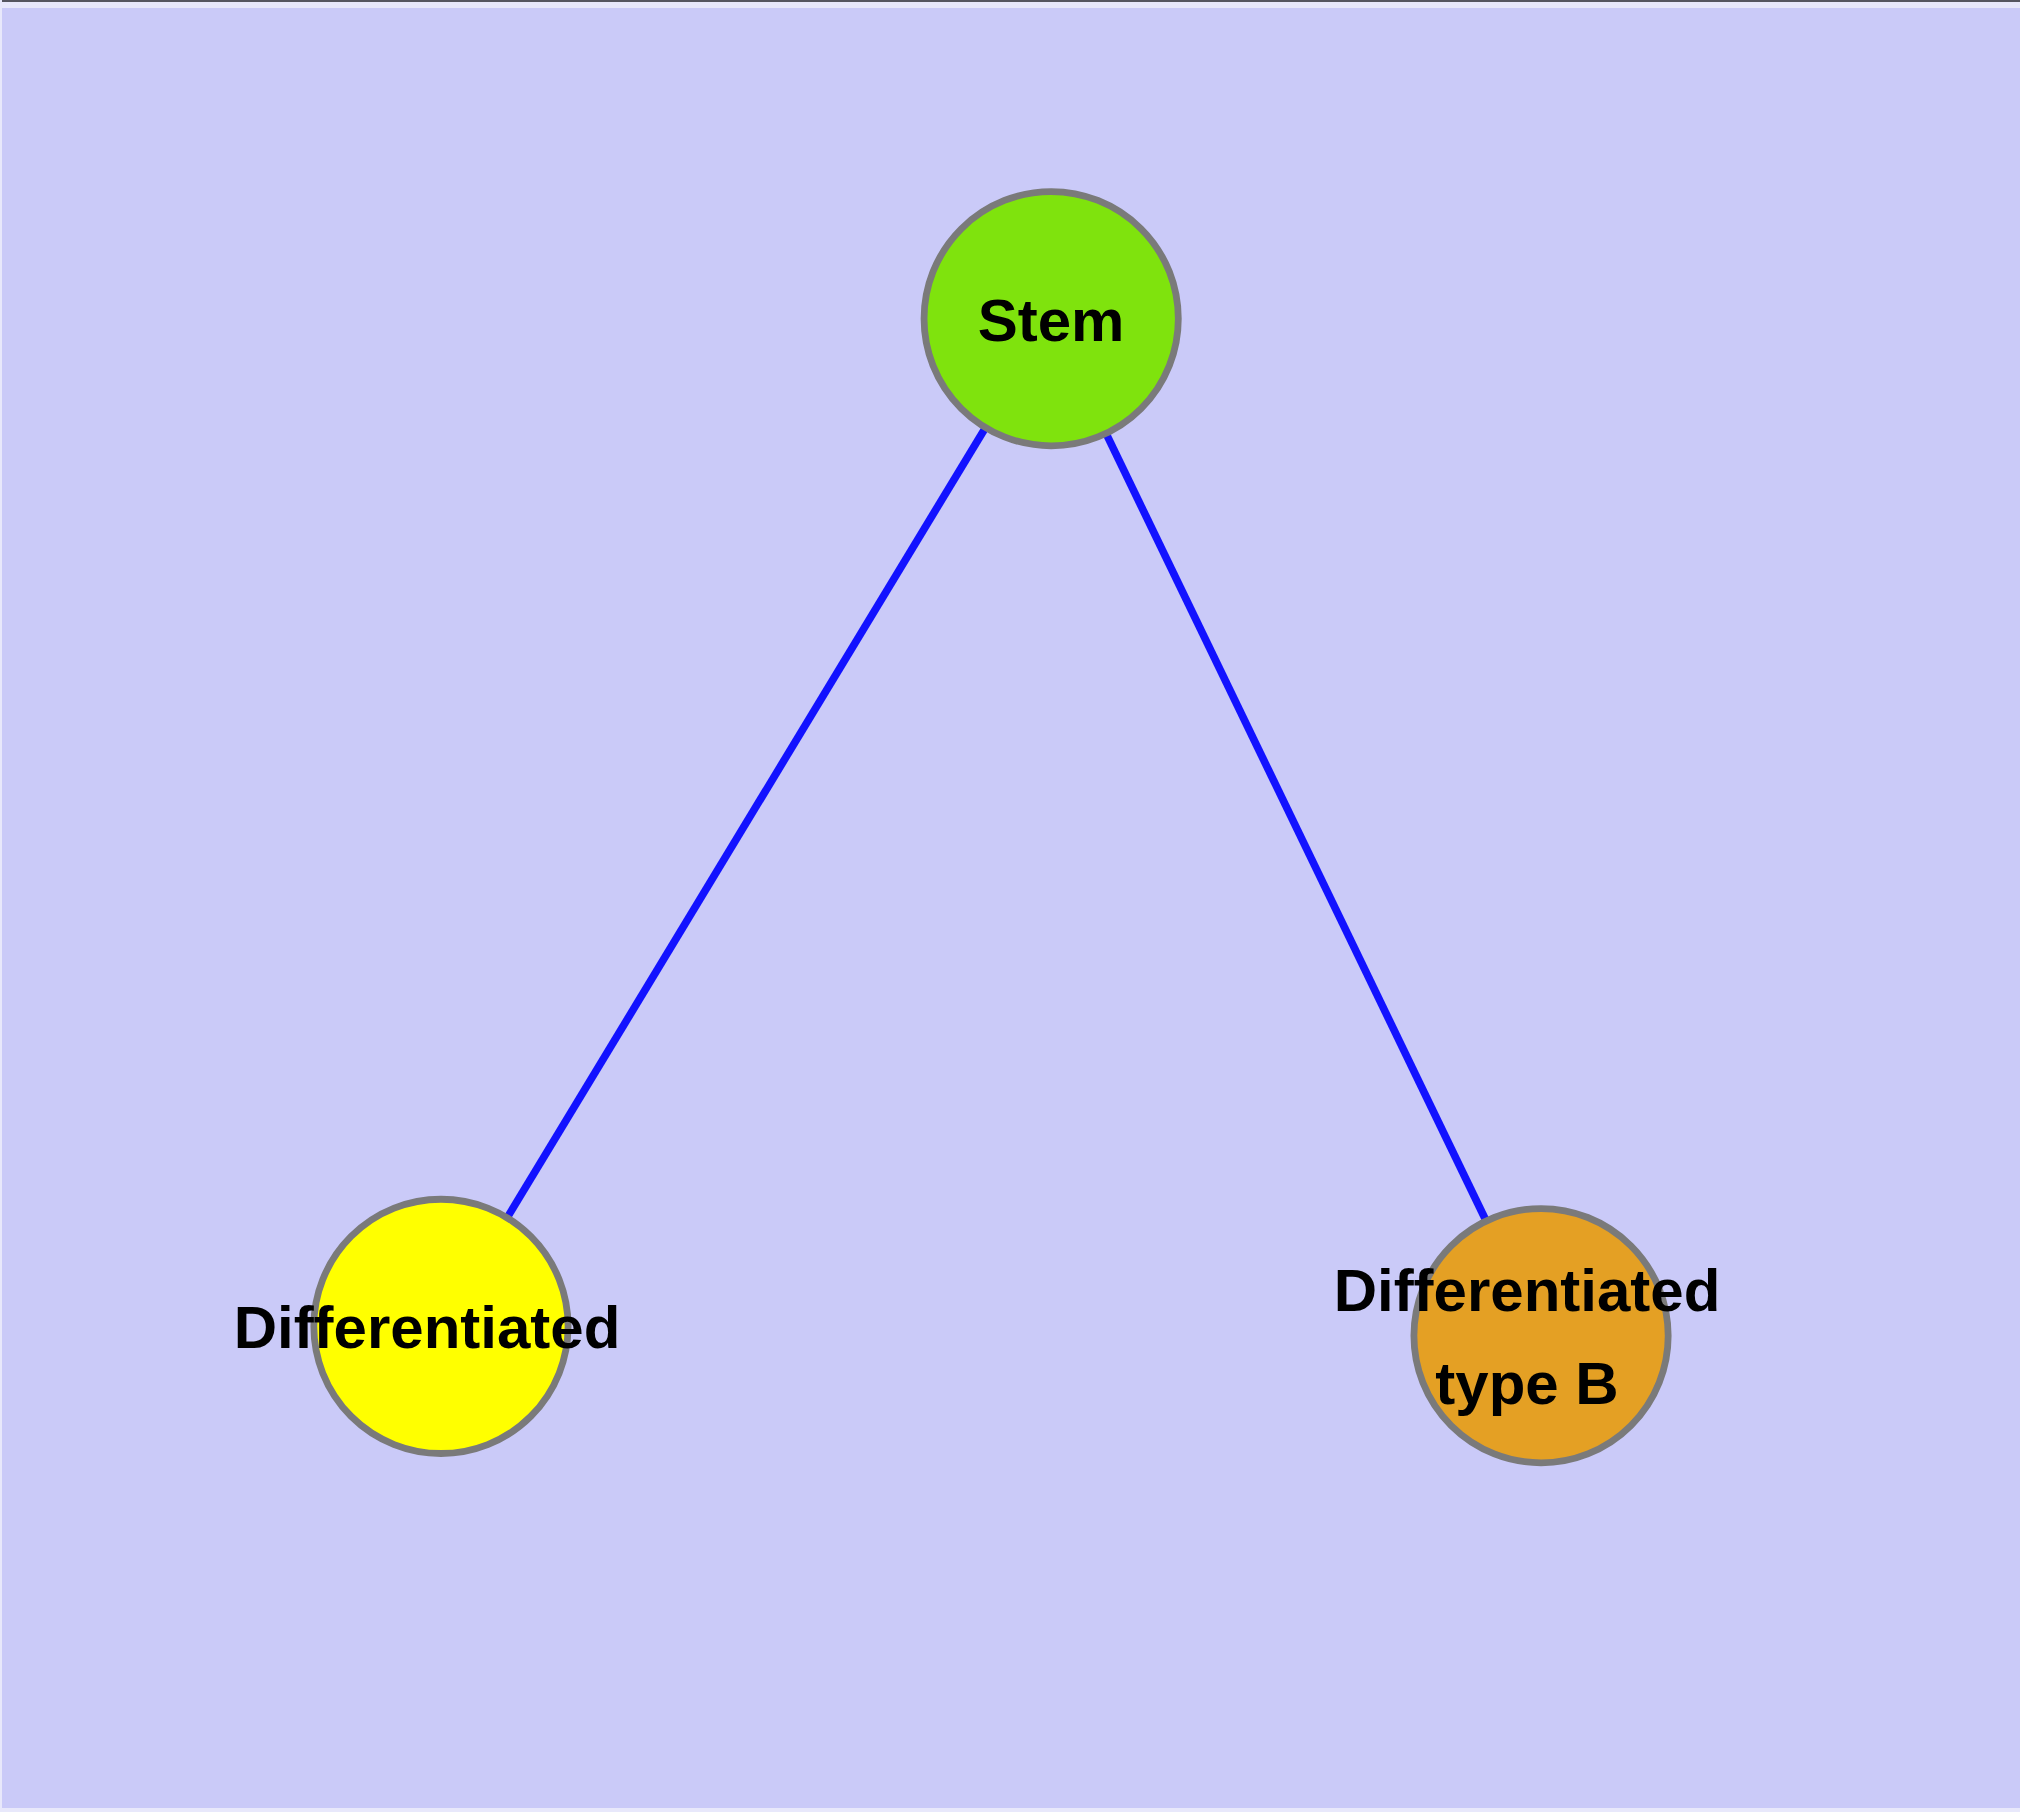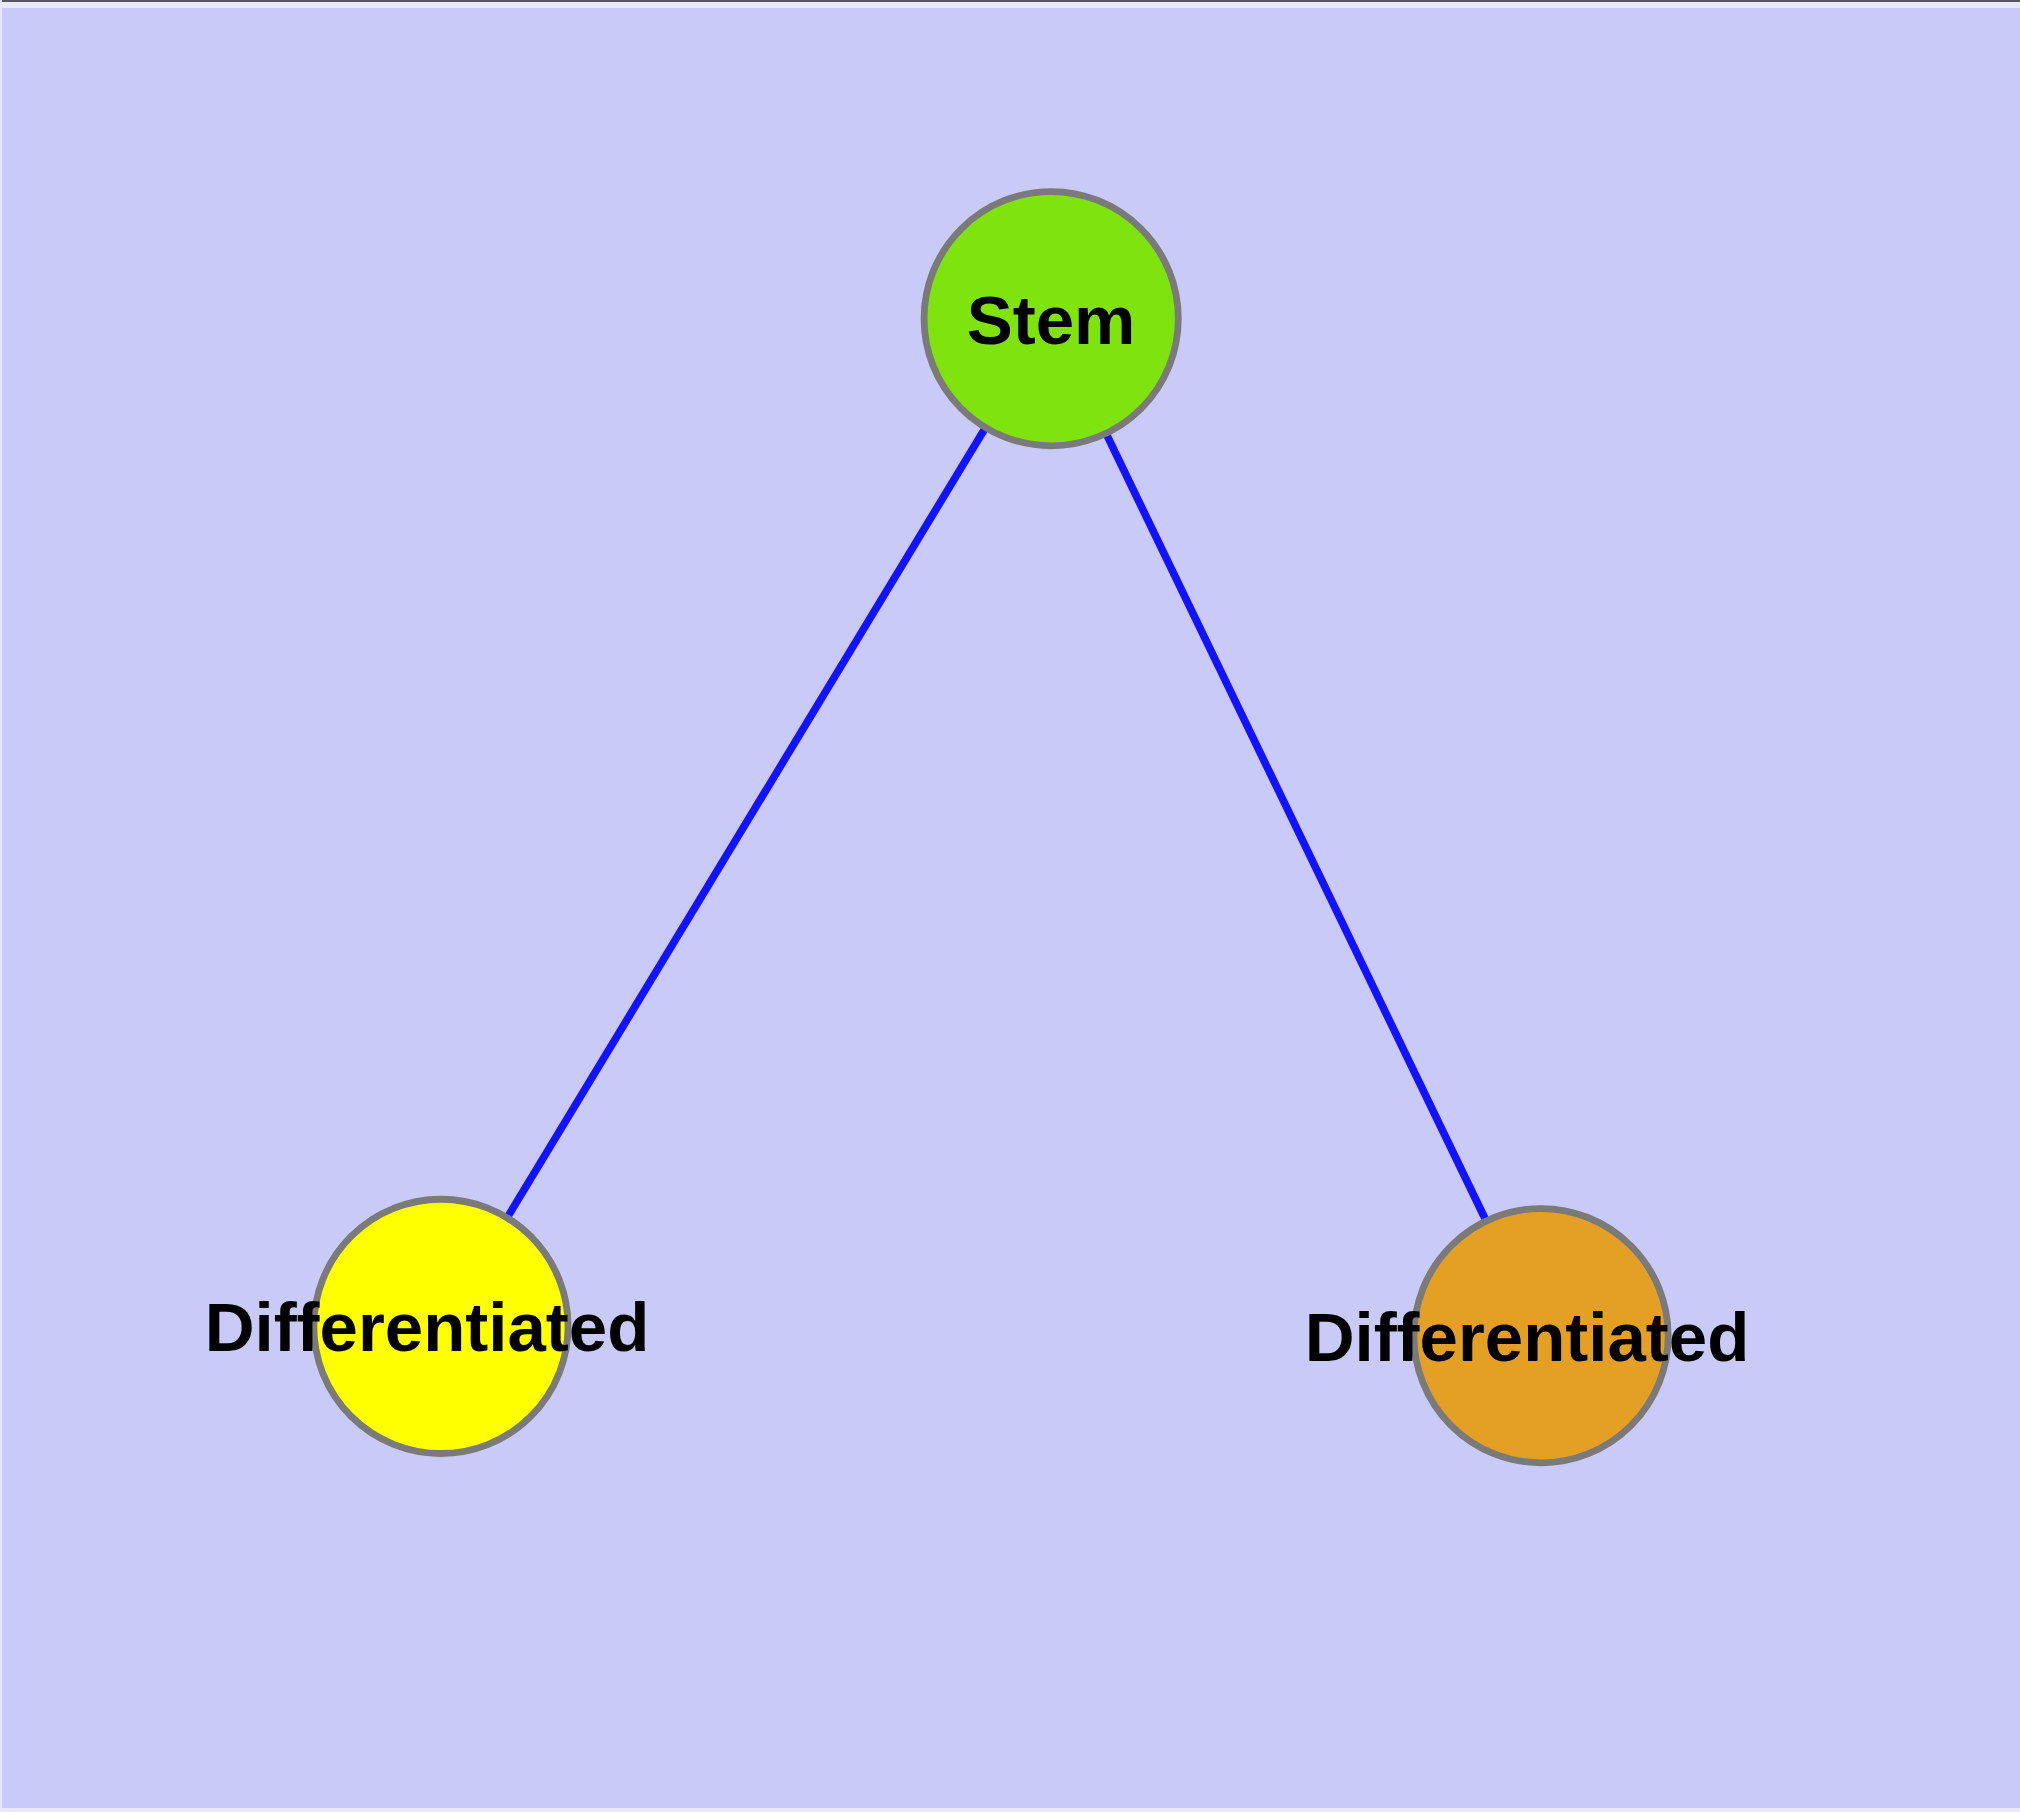--- a/index.html
+++ b/index.html
@@ -23,21 +23,21 @@
   .top-hairline   { position: absolute; left: 0; top: 0;    width: 100%; height: 1.7px; }
   .top-band       { position: absolute; left: 0; top: 1.7px;  width: 100%; height: 6.8px; }
   .bottom-band    { position: absolute; left: 0; bottom: 0; width: 100%; height: 4.2px; }
   .left-band      { position: absolute; left: 0; top: 0;    width: 1.7px;  height: 100%; }
 
   .node-label {
     position: absolute;
     transform: translate(-50%, -50%);
     width: max-content;
     text-align: center;
-    font-size: 69px;
+    font-size: 60px;
     font-weight: bold;
     color: #000000;
     line-height: 93px;
     white-space: nowrap;
     pointer-events: none;
   }
   .node-label .label-line { display: block; }
 
   .label-stem  { left: 1051px; top: 320px; }
   .label-typea { left: 427px;  top: 1327px; }
@@ -63,20 +63,21 @@
   <div class="node-label label-stem">
     <span class="label-line">Stem</span>
   </div>
 
   <div class="node-label label-typea">
     <span class="label-line">Differentiated</span>
   </div>
 
   <div class="node-label label-typeb">
     <span class="label-line">Differentiated</span>
+    <span class="label-line">type B</span>
   </div>
 
   <div class="top-hairline" style="background: rgb(86, 86, 96);"></div>
   <div class="top-band" style="background: rgb(232, 232, 251);"></div>
   <div class="bottom-band" style="background: rgb(232, 232, 251);"></div>
   <div class="left-band" style="background: rgb(232, 232, 251);"></div>
 </div>
 
 
 </body></html>

